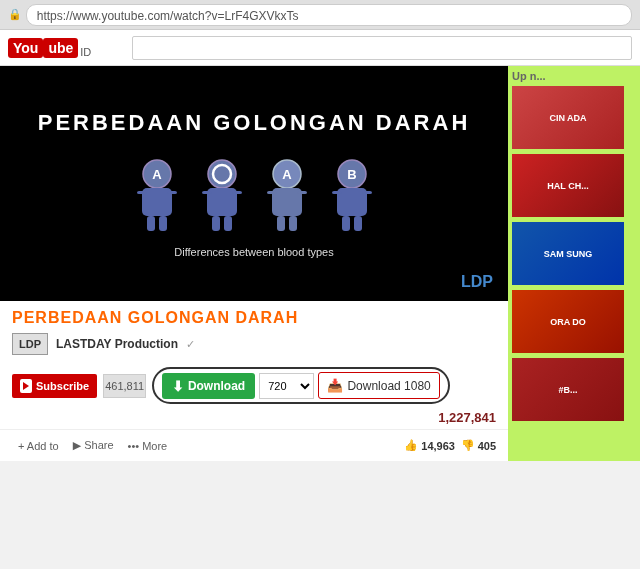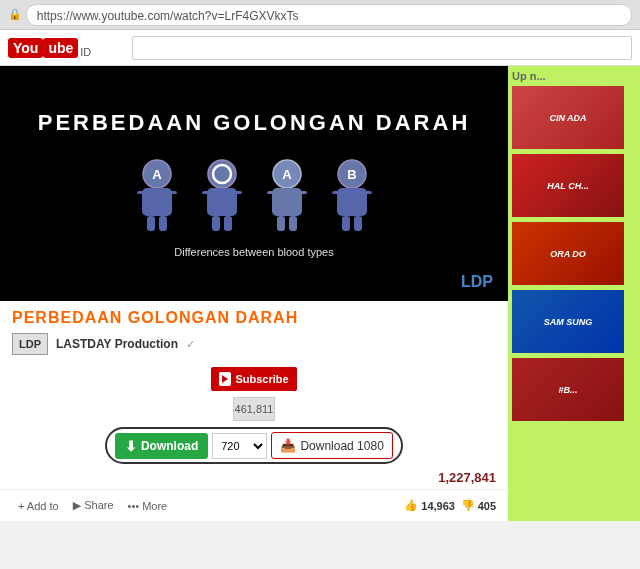--- a/index.html
+++ b/index.html
@@ -160,21 +160,20 @@
     }
 
     
     .action-bar {
       display: flex;
       align-items: center;
       gap: 6px;
       padding: 2px 12px 4px 12px;
       background: white;
       flex-wrap: wrap;
-      flex-direction: column;
     }
     .btn-subscribe {
       background: #cc0000;
       color: white;
       border: none;
       padding: 5px 8px;
       font-size: 11px;
       font-weight: bold;
       cursor: pointer;
       display: flex;
@@ -320,21 +319,20 @@
     }
     .thumb-bg {
       width: 100%;
       height: 100%;
       display: flex;
       align-items: center;
       justify-content: center;
       font-size: 20px;
       font-weight: bold;
       color: white;
-      font-style: italic;
     }
   </style>
 </head>
 <body>
 
 <div class="browser-chrome">
   <span class="lock-icon">🔒</span>
   <div class="browser-bar">https://www.youtube.com/watch?v=LrF4GXVkxTs</div>
 </div>
 
@@ -470,23 +468,23 @@
 
   <div class="sidebar">
     <div class="sidebar-header">Up n...</div>
     <div class="sidebar-thumb">
       <div class="thumb-bg" style="background: linear-gradient(135deg, #cc4444, #aa2222); font-size:9px; padding:4px; text-align:center; color:white;">CIN ADA</div>
     </div>
     <div class="sidebar-thumb">
       <div class="thumb-bg" style="background: linear-gradient(135deg, #cc2222, #881111); font-size:9px; padding:4px; text-align:center; color:white;">HAL CH...</div>
     </div>
     <div class="sidebar-thumb">
+      <div class="thumb-bg" style="background: linear-gradient(135deg, #1155aa, #0033aa); font-size:9px; padding:4px; text-align:center; color:white;">SAM SUNG</div>
+    </div>
+    <div class="sidebar-thumb">
       <div class="thumb-bg" style="background: linear-gradient(135deg, #cc3300, #991100); font-size:9px; padding:4px; text-align:center; color:white;">ORA DO</div>
-    </div>
-    <div class="sidebar-thumb">
-      <div class="thumb-bg" style="background: linear-gradient(135deg, #1155aa, #0033aa); font-size:9px; padding:4px; text-align:center; color:white;">SAM SUNG</div>
     </div>
     <div class="sidebar-thumb">
       <div class="thumb-bg" style="background: linear-gradient(135deg, #aa2222, #881111); font-size:9px; padding:4px; text-align:center; color:white;">#B...</div>
     </div>
   </div>
 
 </div>
 
 </body></html>

